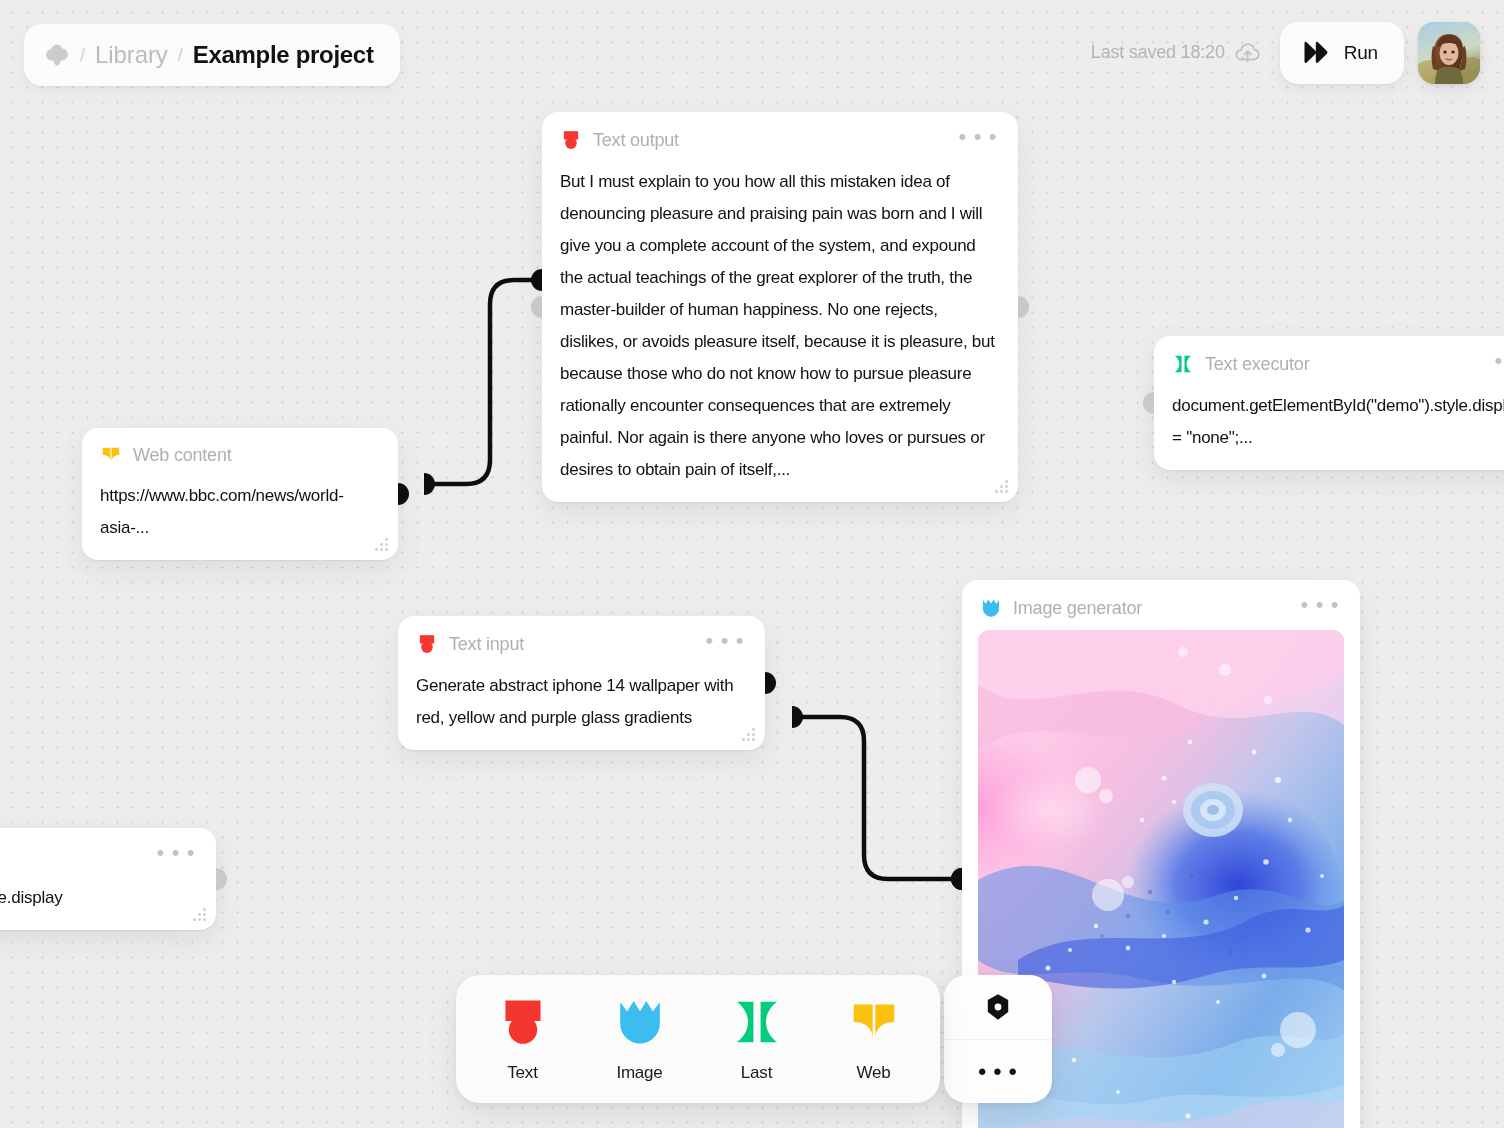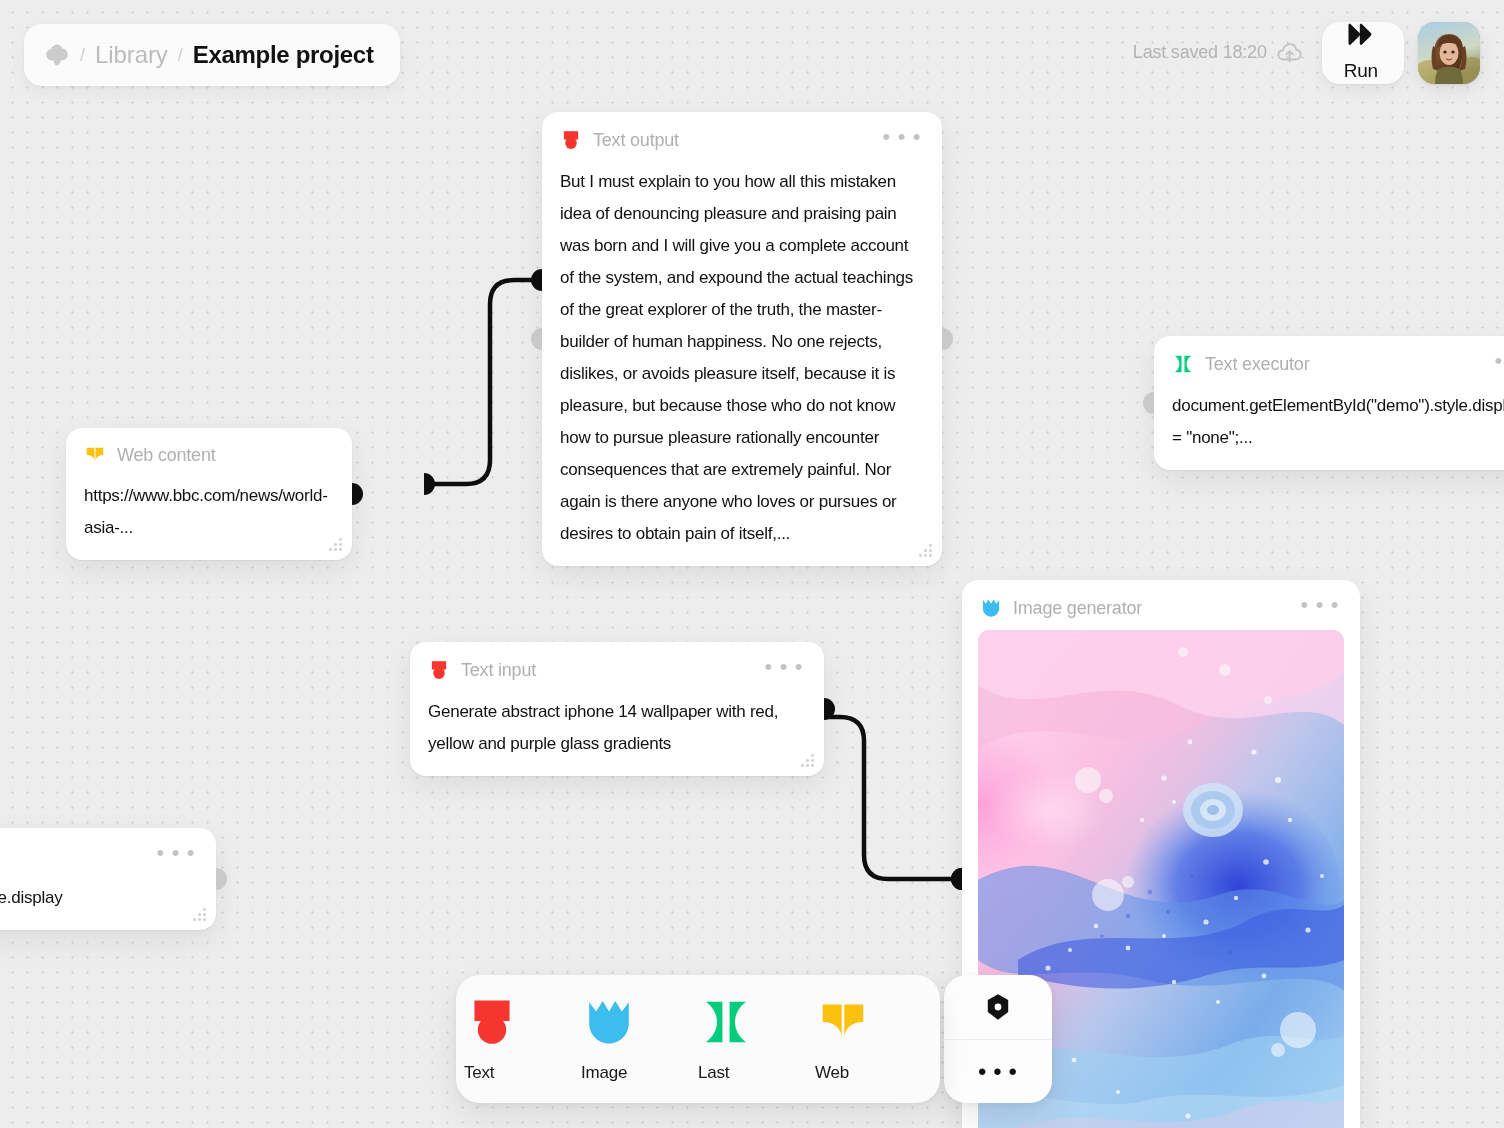--- a/index.html
+++ b/index.html
@@ -64,21 +64,20 @@
   .run-btn {
     display: flex; align-items: center; gap: 12px;
     height: 62px;
     padding: 0 26px 0 22px;
     background: #fbfbfb;
     border: none;
     border-radius: 18px;
     box-shadow: 0 1px 3px rgba(0,0,0,.05), 0 6px 18px rgba(0,0,0,.05);
     cursor: pointer;
     font-family: inherit;
-    flex-direction: column;
   }
   .run-btn .run-label { font-size: 19px; color: #111; font-weight: 500; letter-spacing: -0.2px; }
   .avatar {
     width: 62px; height: 62px;
     border-radius: 17px;
     overflow: hidden;
     box-shadow: 0 1px 3px rgba(0,0,0,.08), 0 6px 18px rgba(0,0,0,.07);
     position: relative;
     background: #8aa6bf;
     cursor: pointer;
@@ -148,24 +147,24 @@
   .port {
     position: absolute;
     width: 11px; height: 22px;
     background: #c9c9c9;
     z-index: 21;
   }
   .port.right { right: -11px; top: 50%; margin-top: -11px; border-radius: 0 11px 11px 0; }
   .port.left  { left: -11px;  top: 50%; margin-top: -11px; border-radius: 11px 0 0 11px; }
 
   
-  #node-text-output { left: 542px; top: 112px; width: 400px; }
-  #node-web-content { left: 66px;  top: 428px; width: 286px; }
+  #node-text-output { left: 542px; top: 112px; width: 476px; }
+  #node-web-content { left: 82px;  top: 428px; width: 316px; }
   #node-code-exec   { left: 1154px; top: 336px; width: 400px; }
-  #node-text-input  { left: 398px; top: 642px; width: 414px; margin-left: 12px; }
+  #node-text-input  { left: 398px; top: 616px; width: 367px; }
   #node-image-gen   { left: 962px; top: 580px; width: 398px; height: 620px; }
   #node-code-frag   { left: -160px; top: 828px; width: 376px; }
 
   #node-image-gen .img-wrap {
     margin: 8px 16px 16px 16px;
     height: 540px;
     border-radius: 12px;
     overflow: hidden;
     position: relative;
   }
@@ -190,20 +189,21 @@
     background: #fbfbfb;
     border-radius: 24px;
     box-shadow: 0 2px 6px rgba(0,0,0,.05), 0 12px 34px rgba(0,0,0,.08);
     z-index: 50;
     padding: 0 8px;
   }
   .tool {
     width: 117px;
     display: flex;
     flex-direction: column;
+    align-items: center;
     justify-content: center;
     gap: 14px;
     cursor: pointer;
     border-radius: 18px;
   }
   .tool svg { display: block; }
   .tool span { font-size: 17px; color: #1a1a1a; letter-spacing: -0.2px; }
 
   .side-panel {
     position: absolute;

